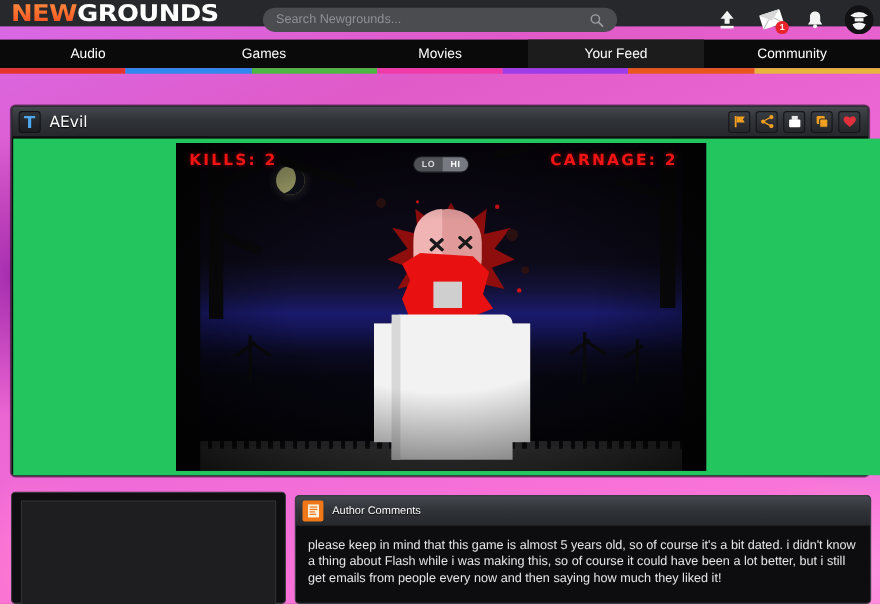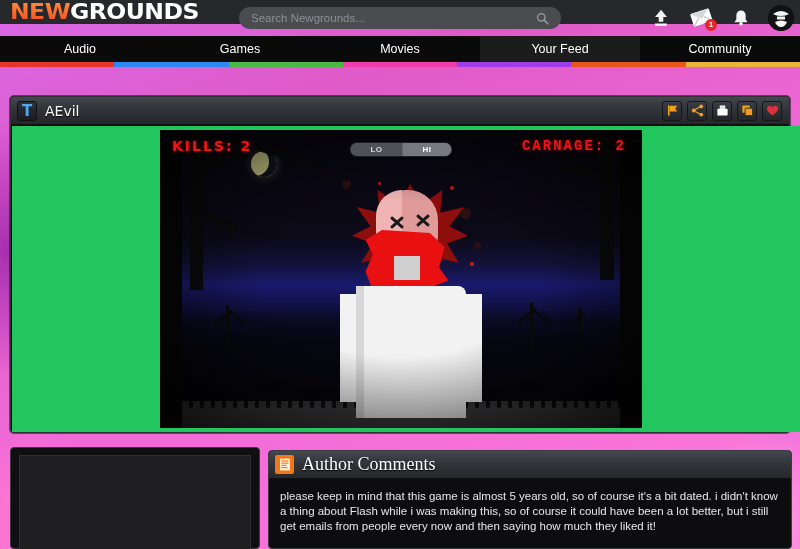--- a/index.html
+++ b/index.html
@@ -230,21 +230,21 @@
     font-weight: bold; font-size: 14px; letter-spacing: 2px;
     text-shadow: 0 0 4px rgba(255,0,0,.5);
   }
   #quality {
     position: absolute; left: 50%; transform: translateX(-50%); top: 12px;
     display: flex; border-radius: 9px; overflow: hidden;
     background: #4f5156; border: 1px solid #1b1d20; height: 15px;
   }
   #quality span {
     font-size: 8px; font-weight: bold; color: #d8dade;
-    padding: 0 20px; display: flex; align-items: center;
+    padding: 0 7px; display: flex; align-items: center;
     font-family: "Liberation Sans", sans-serif;
     letter-spacing: .5px; cursor: pointer;
   }
   #quality span.on { background: #76797f; color:#fff; }
 
   
   #ad-panel {
     position: absolute; left: 10px; top: 447px;
     width: 250px; height: 102px;
     background: #0f0f11; border: 1px solid #3a3a40;
@@ -265,22 +265,22 @@
     background: linear-gradient(180deg, #45484e 0%, #303338 48%, #25272b 100%);
     display: flex; align-items: center;
     border-bottom: 1px solid #101012;
   }
   .doc-icon {
     width: 19px; height: 19px; margin-left: 6px;
     background: #f07818; border-radius: 2px;
     display:flex; align-items:center; justify-content:center;
   }
   #comments-title {
-    margin-left: 8px; color: #fff; font-size: 18px;
-    font-family: Liberation Serif, serif;
+    margin-left: 8px; color: #fff; font-size: 10px;
+    font-family: Liberation Sans, sans-serif;
     text-shadow: 0 1px 1px #000;
   }
   #comments-body {
     padding: 10px 11px; color: #e6e6e6; font-size: 11.5px; line-height: 15px;
     font-family: "Liberation Sans", sans-serif;
   }
 </style>
 </head>
 <body>
 
@@ -441,21 +441,21 @@
           <div class="shoulder" style="left:118px;top:116px;width:26px;height:108px;"></div>
           <div class="shoulder" style="left:18px;top:108px;width:8px;height:132px;background:#d8d8d8;"></div>
         </div>
 
         <div class="vignette"></div>
 
         <div class="hud" style="left:12px;">
           <span>KILLS:</span>
           <span>2</span>
         </div>
-        <div class="hud" style="right:16px;font-family:Liberation Mono, monospace;">
+        <div class="hud" style="right:26px;">
           <span>CARNAGE:</span>
           <span>2</span>
         </div>
         <div id="quality">
           <span>LO</span>
           <span class="on">HI</span>
         </div>
       </div>
     </div>
   </div>

